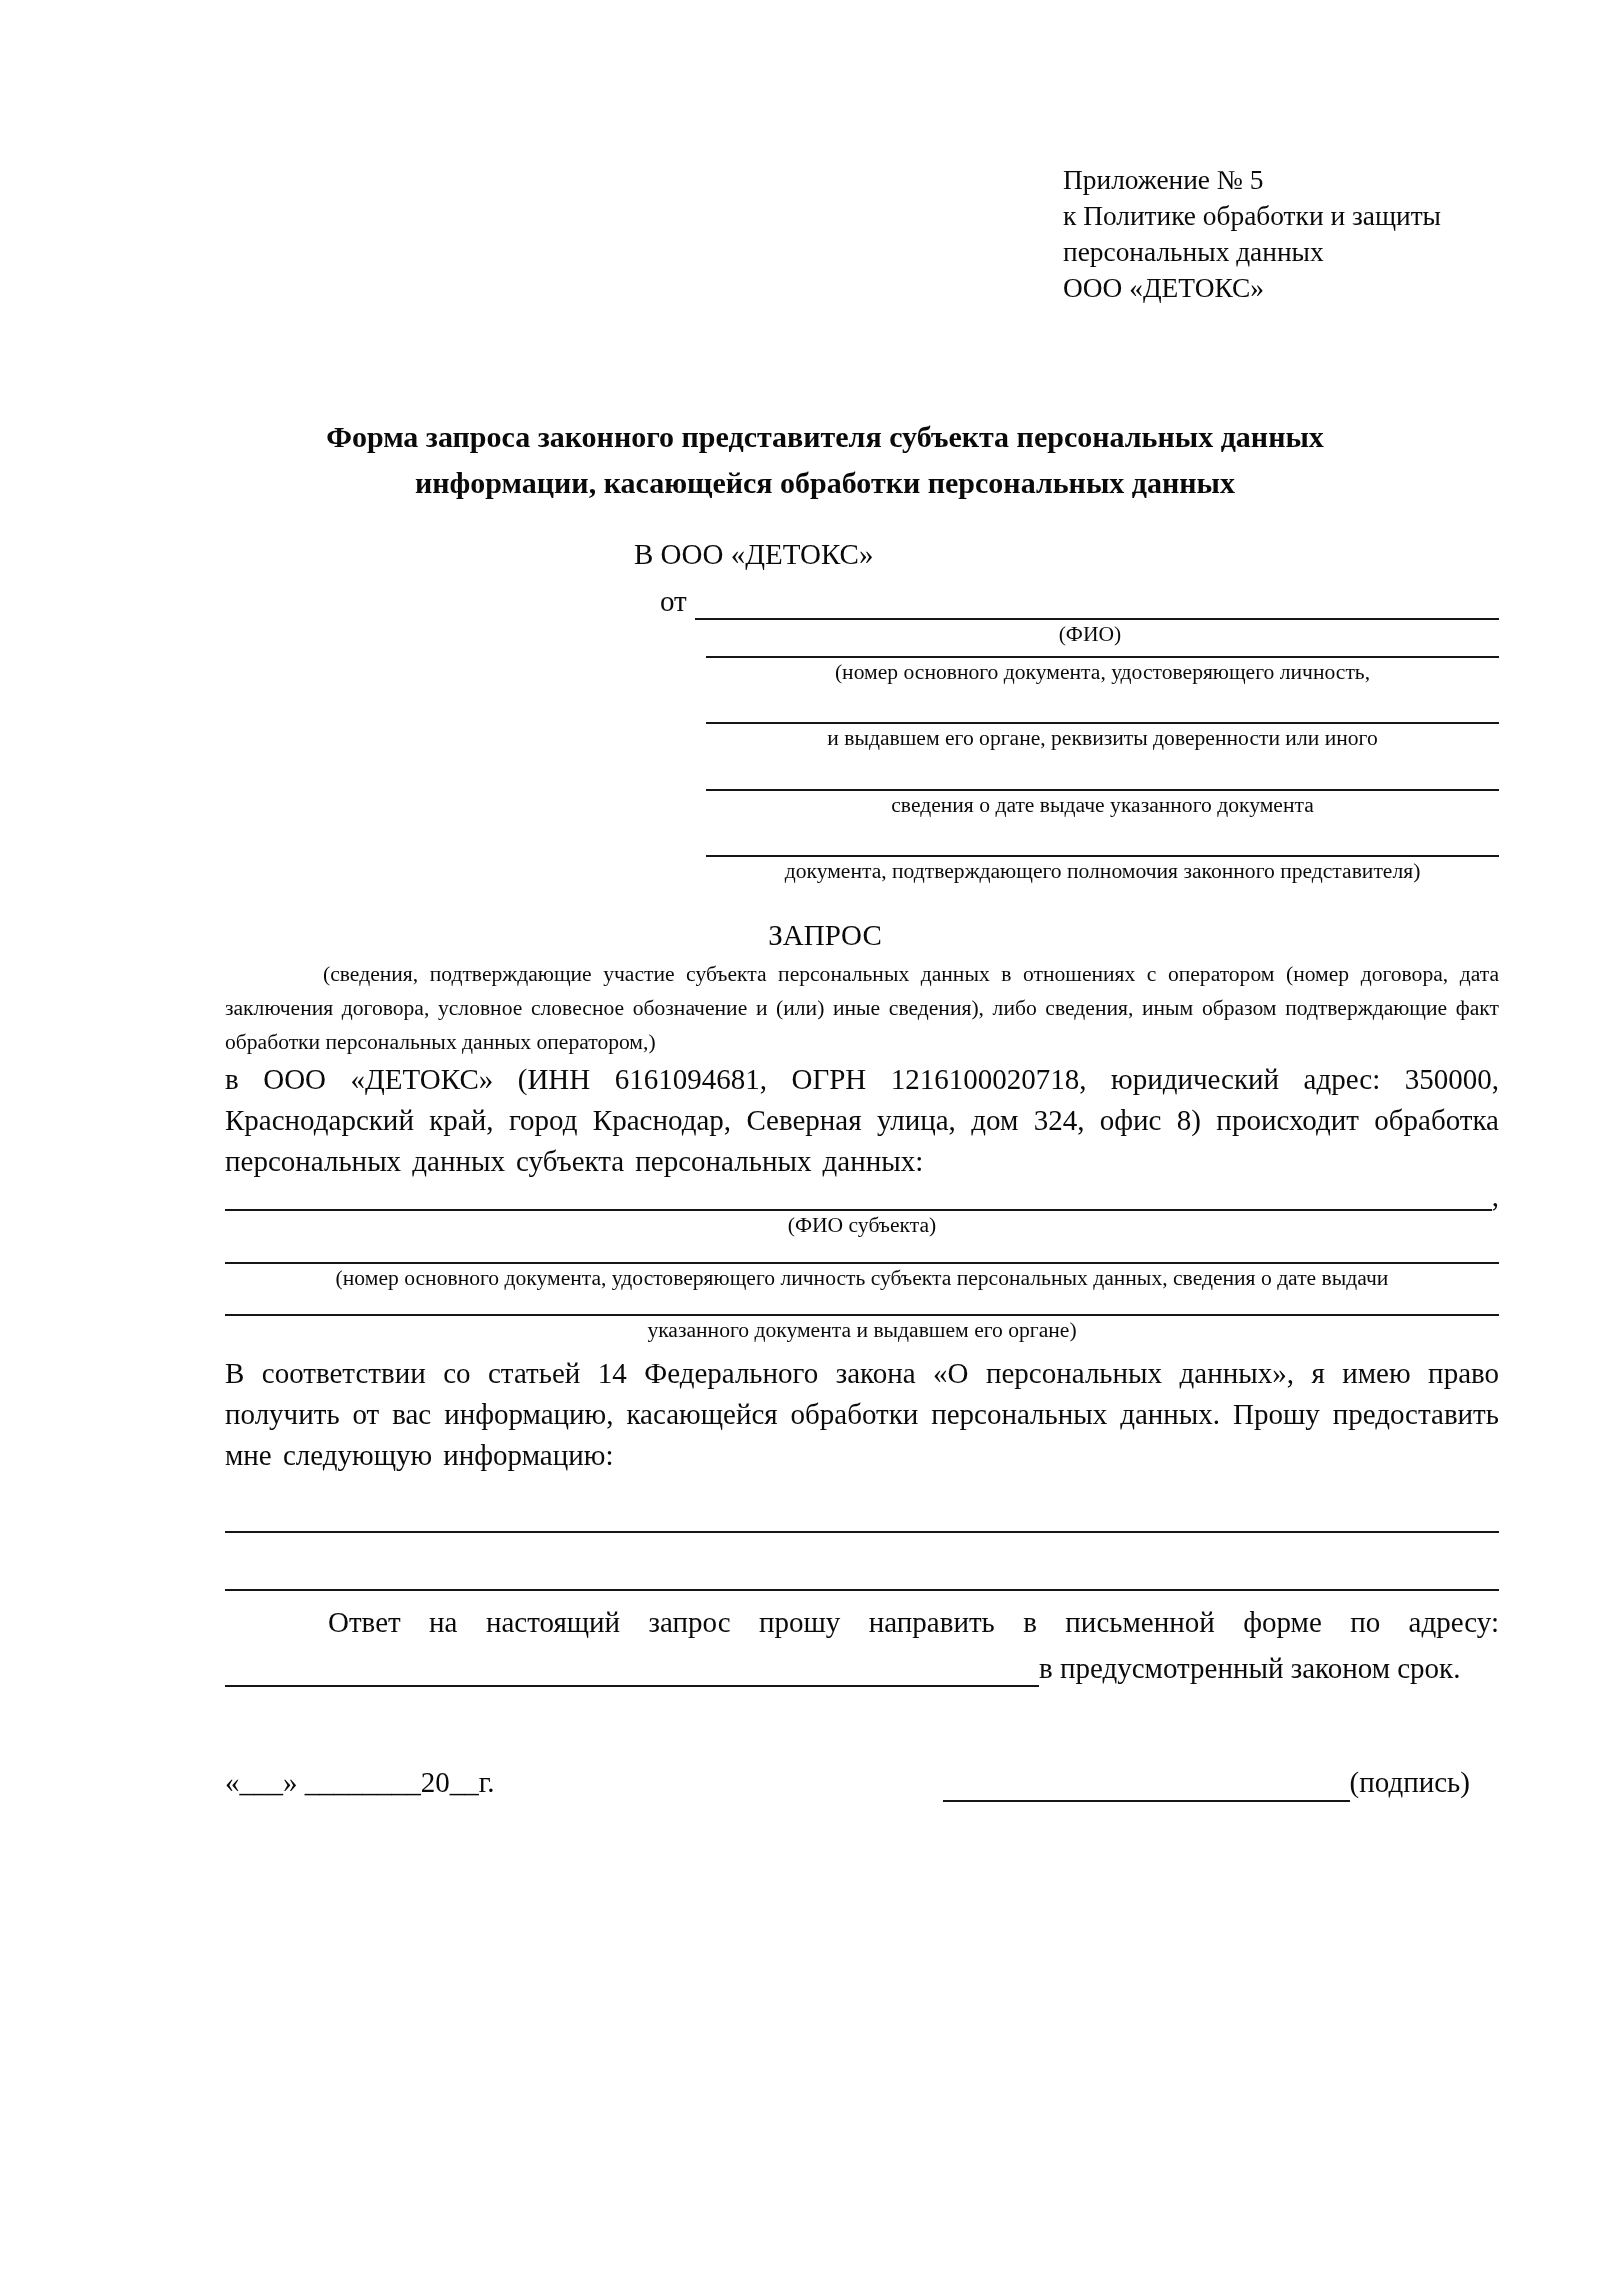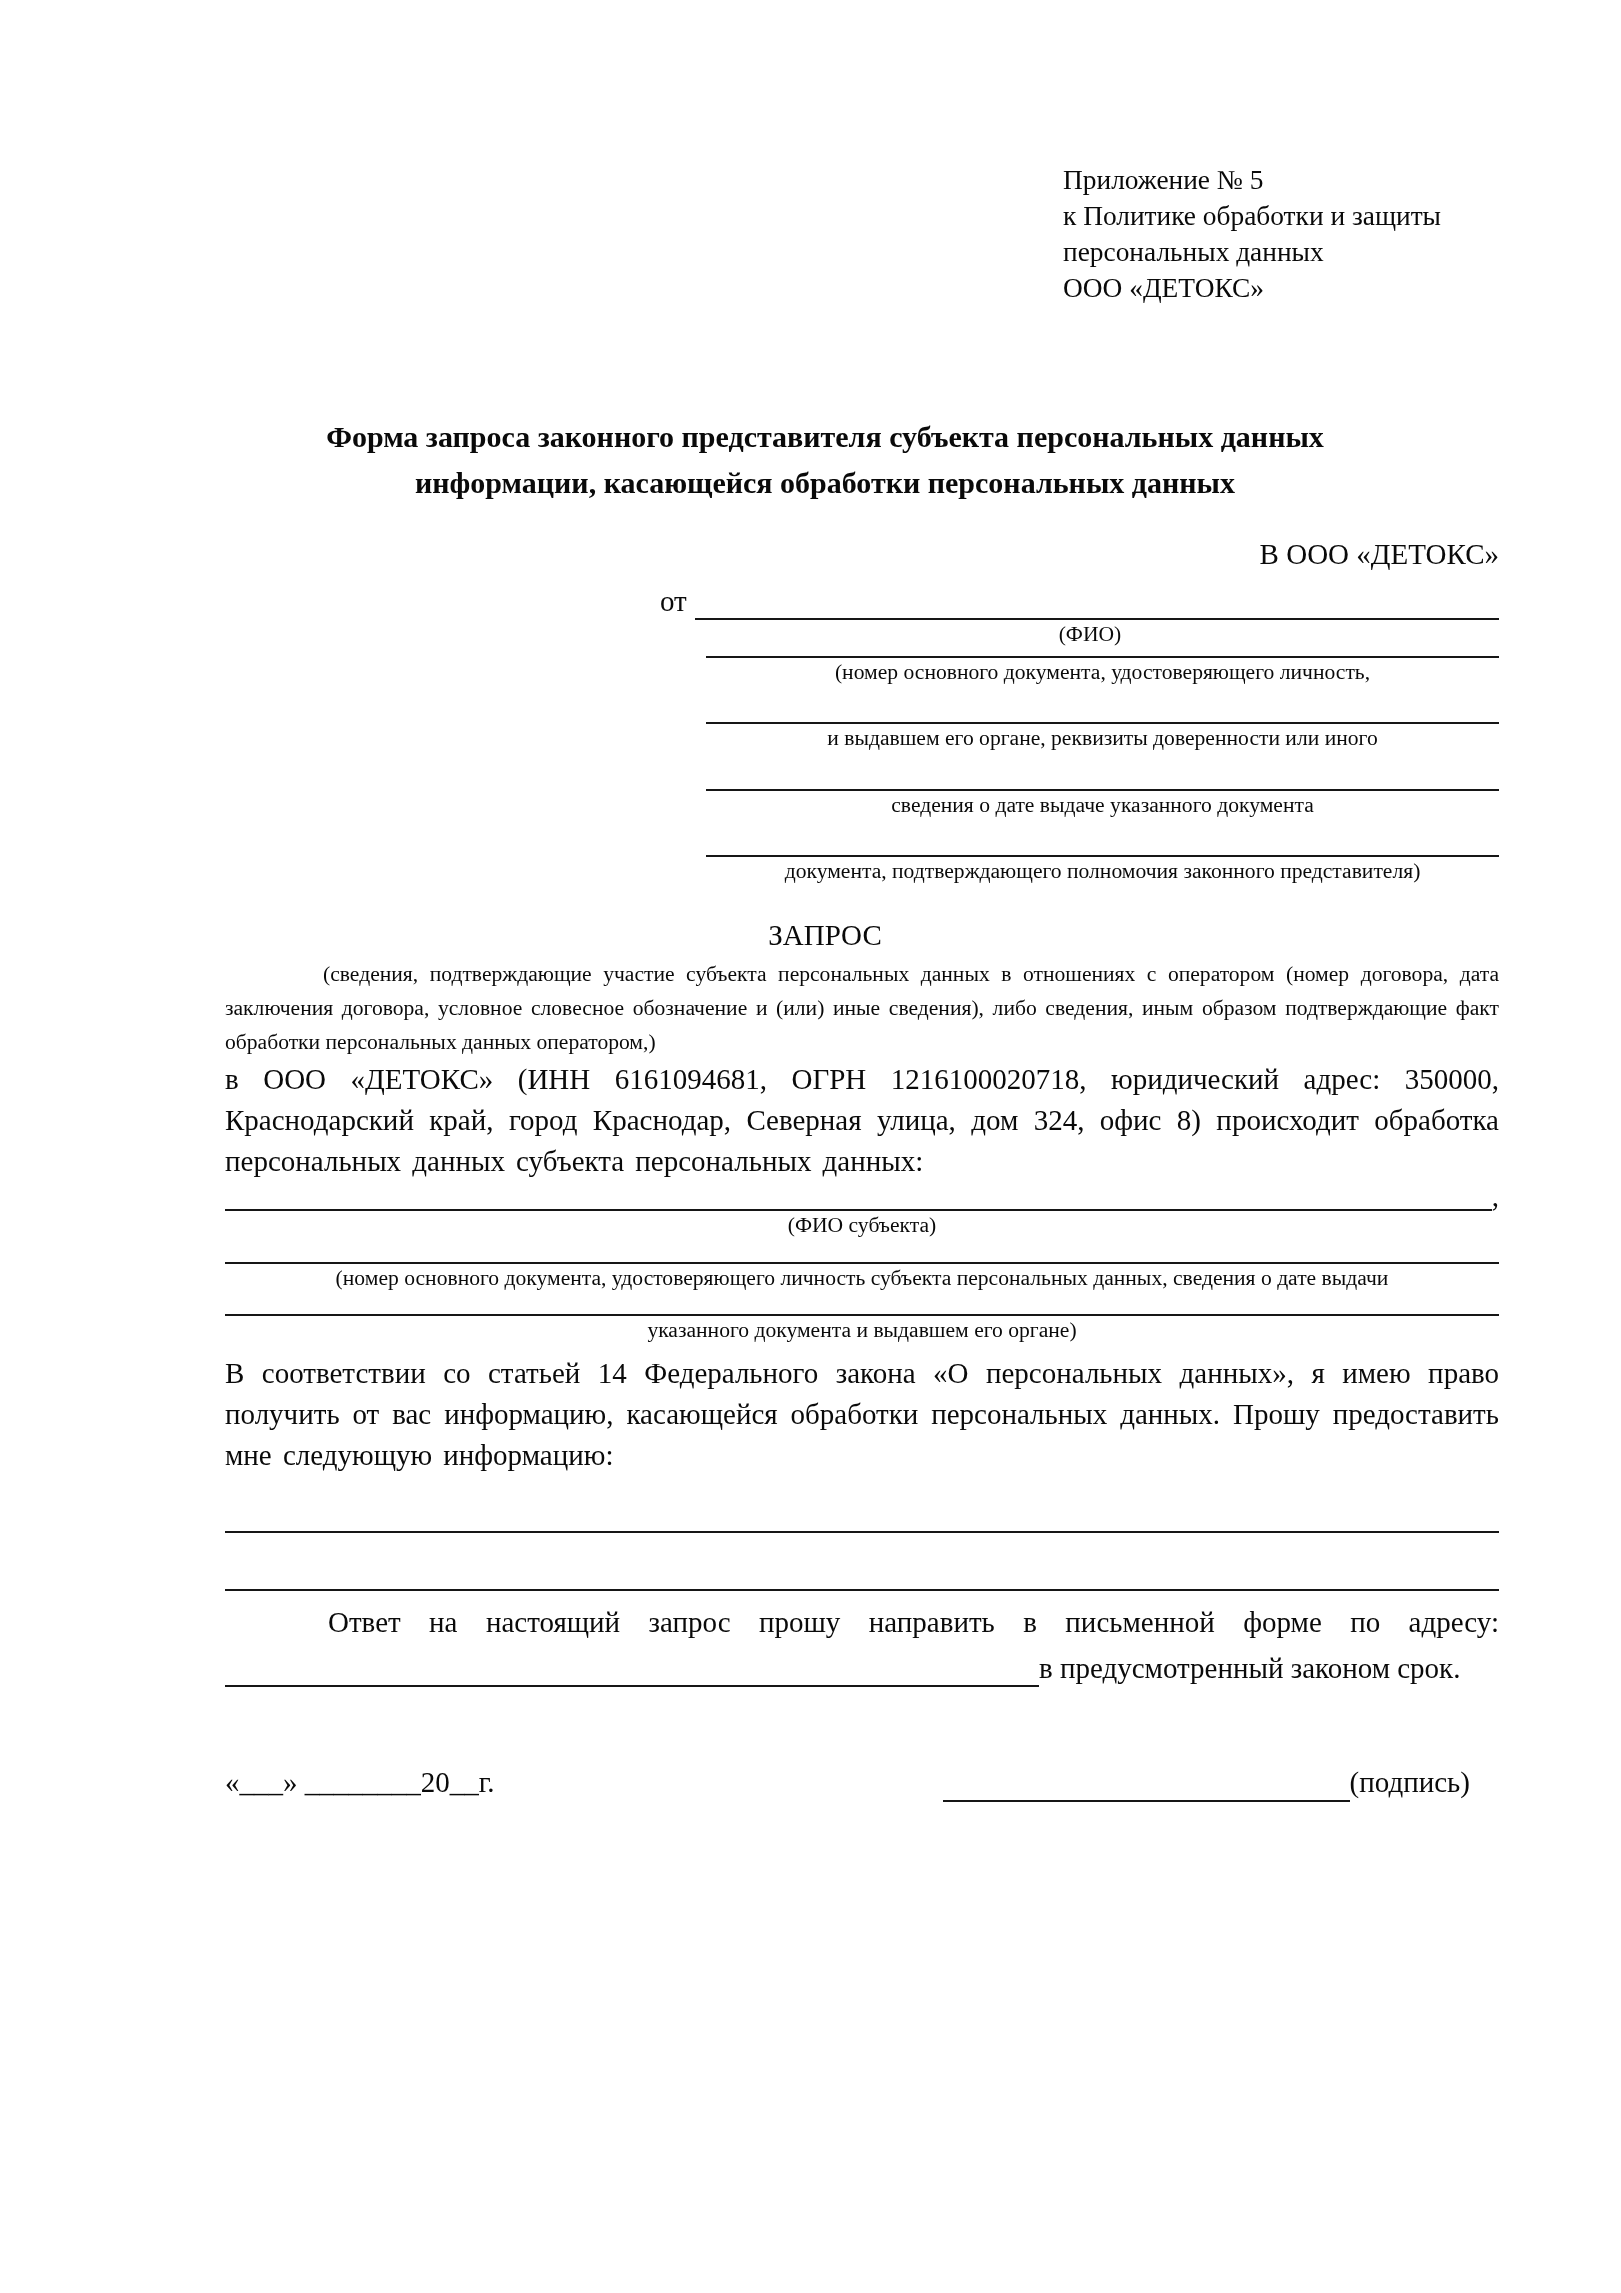--- a/index.html
+++ b/index.html
@@ -35,21 +35,21 @@
     line-height:46px;
   }
 
   
   .addressee{
     margin-top:25.5px;
     margin-left:409px;
     width:865px;
     font-size:29px;
   }
-  .addr-to{line-height:44px;text-align:right;}
+  .addr-to{line-height:44px;}
   .addr-from{display:flex;align-items:flex-end;height:44px;margin-left:26px;}
   .addr-from-label{line-height:37px;}
   .addr-from .uline{flex:1;margin-left:7.8px;}
   .uline{border-bottom:2.9px solid #161616;}
   .caption{
     font-size:21.6px;
     line-height:29px;
     text-align:center;
   }
   .addr-fio-caption{padding-left:47px;font-family:Liberation Serif, serif;}

